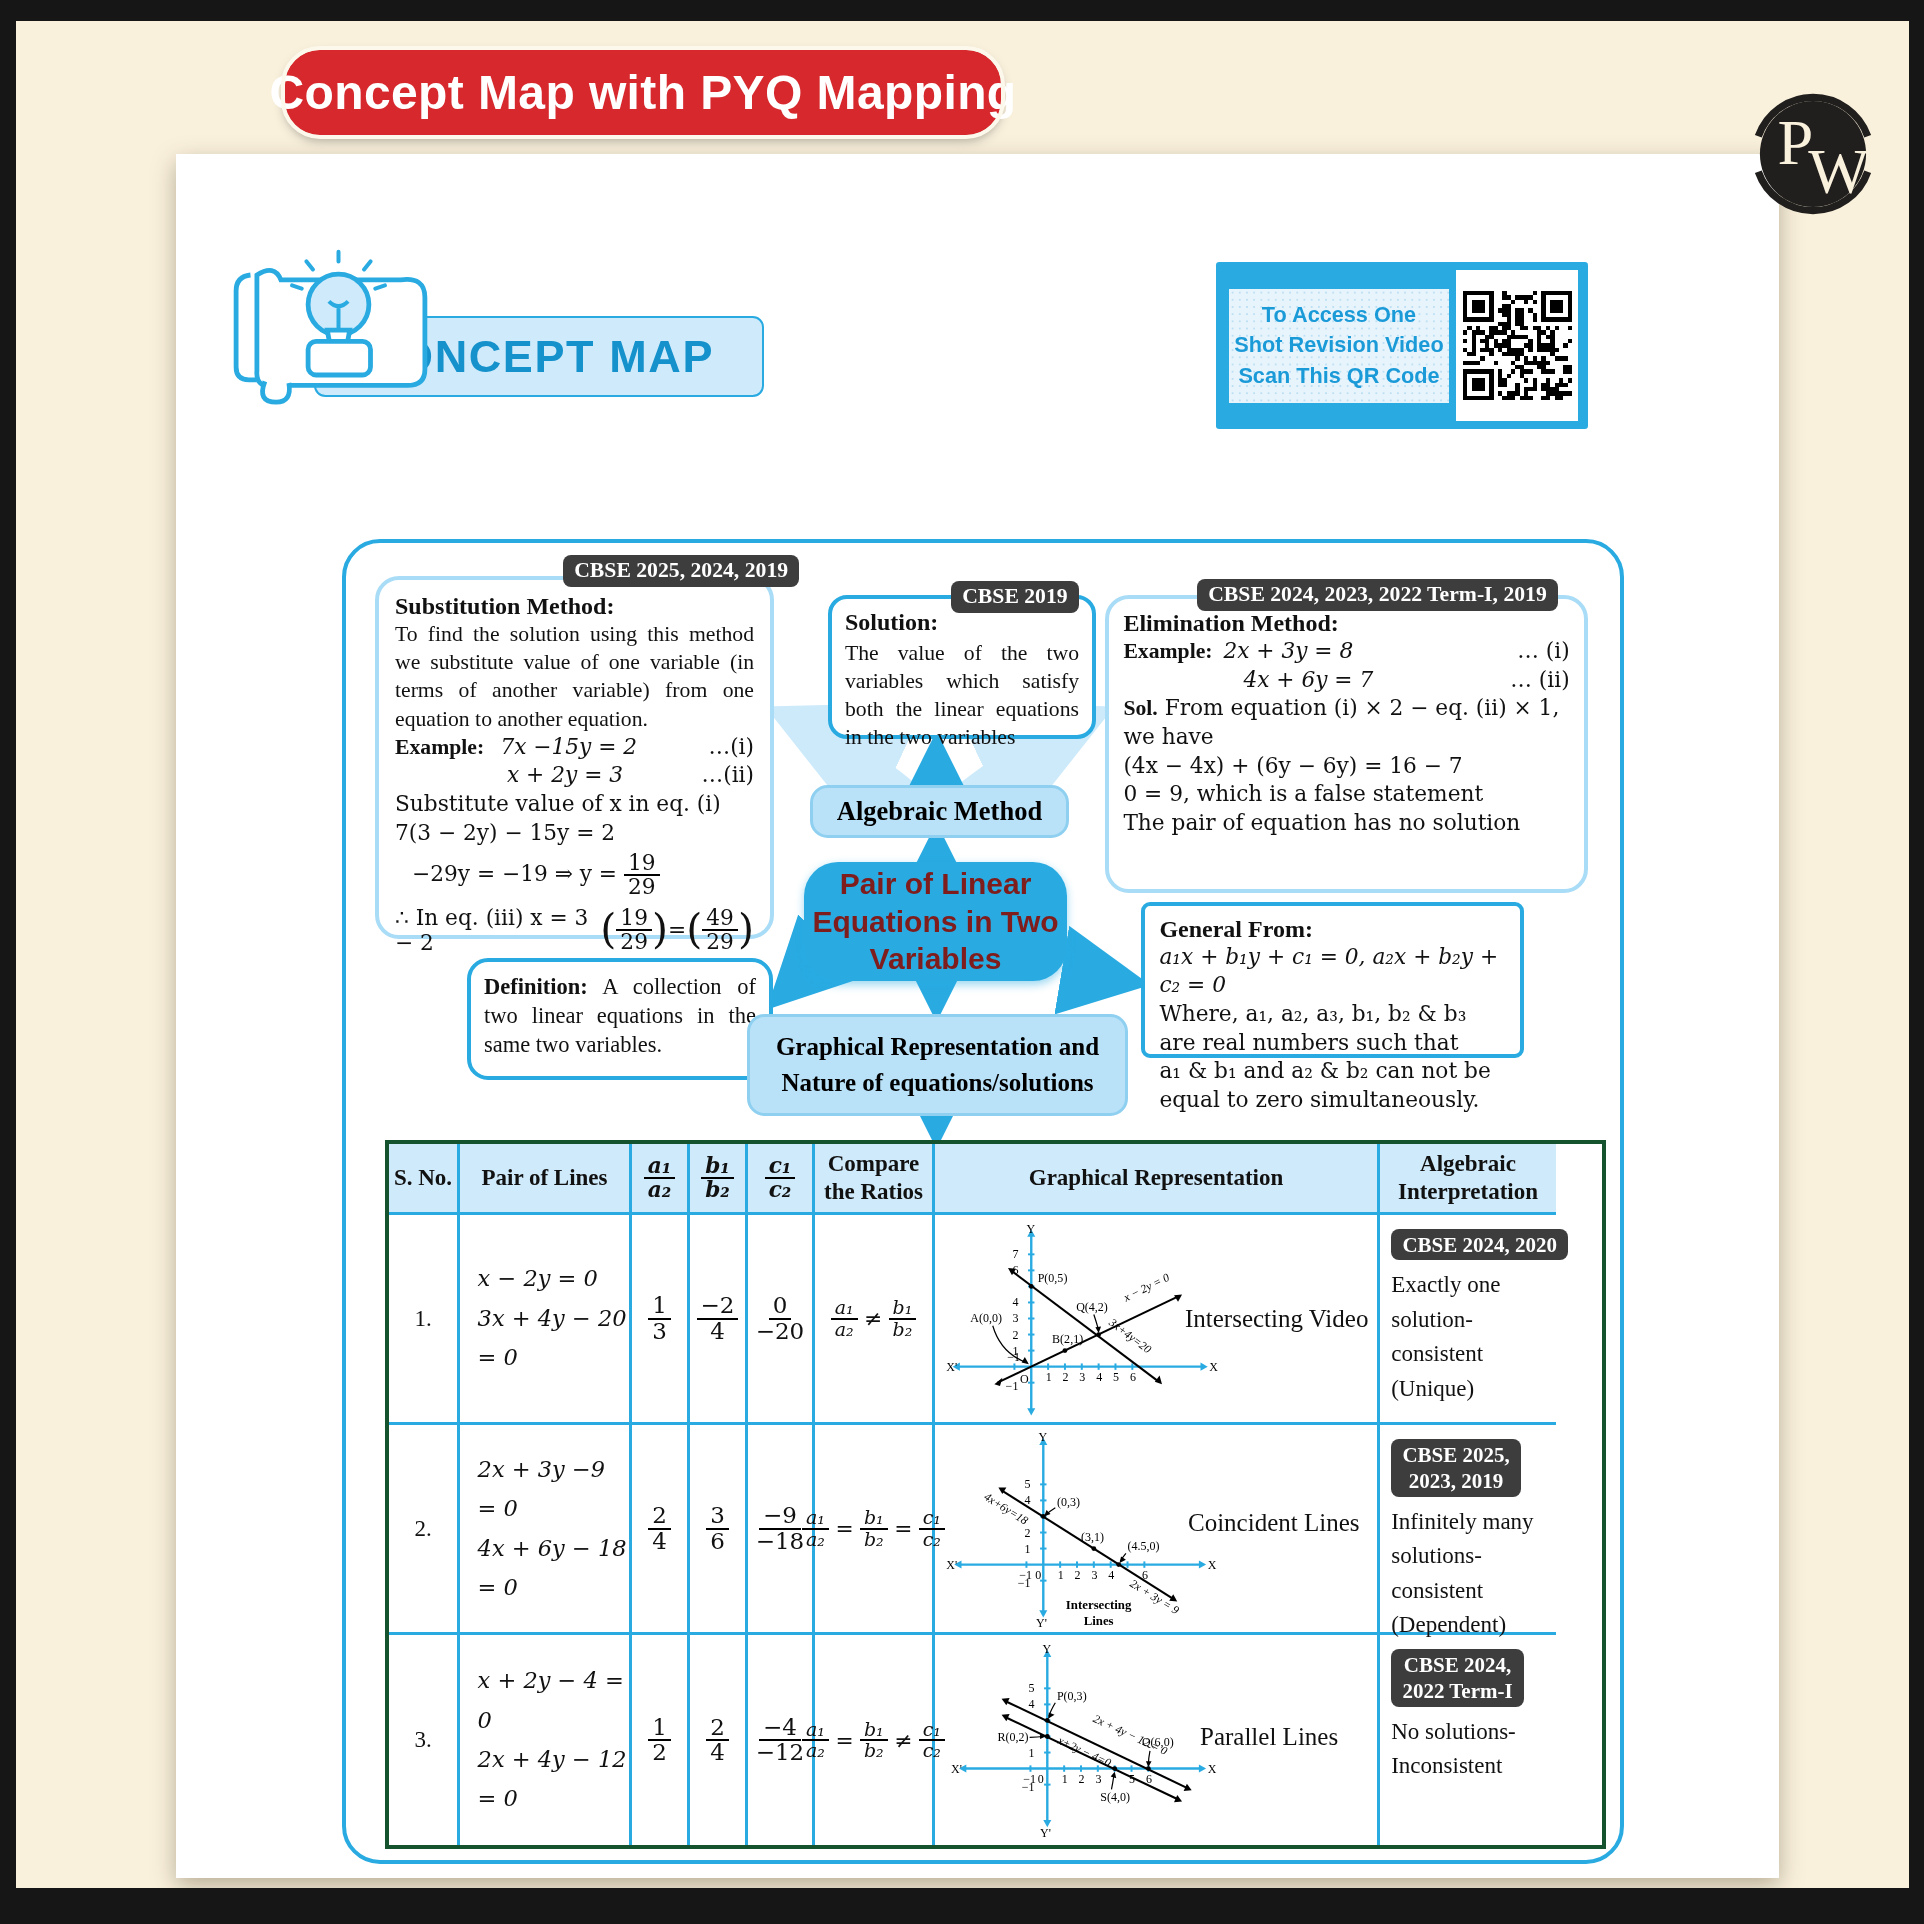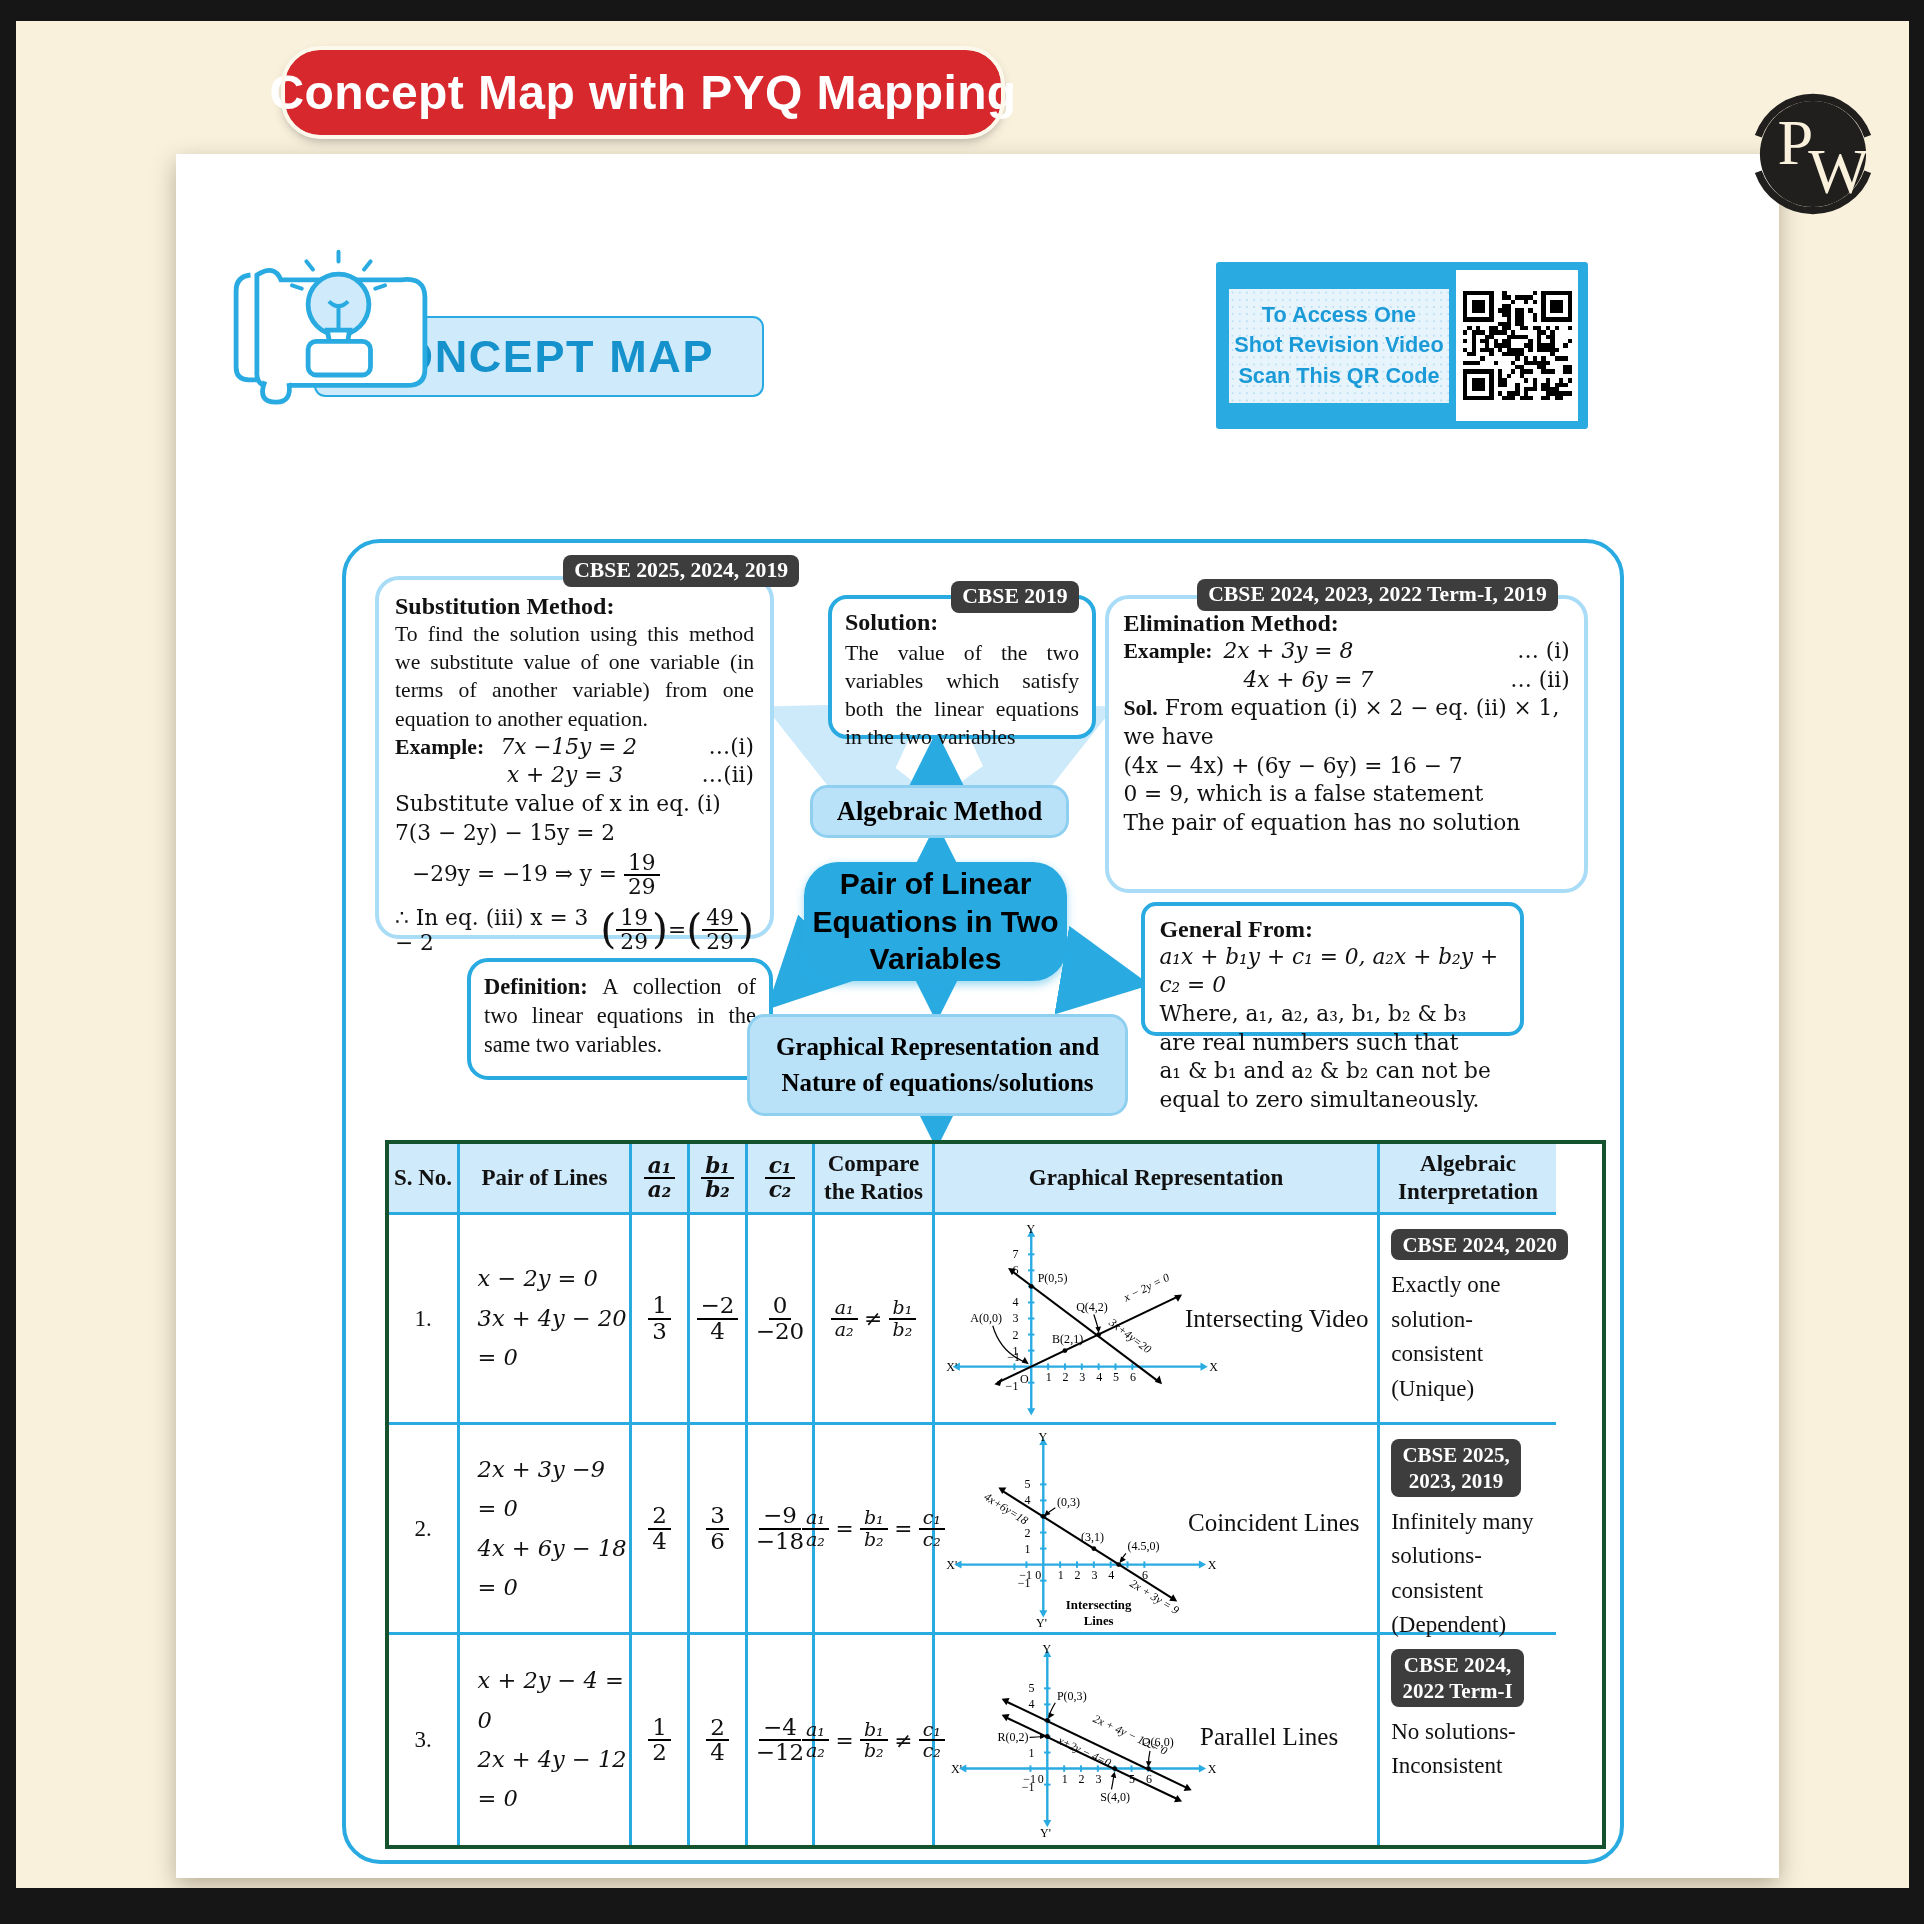--- a/index.html
+++ b/index.html
@@ -70,21 +70,21 @@
   .frac .fd{padding:0 4px;}
   .paren{font-size:1.9em;font-weight:normal;line-height:.8;align-self:center;}
   
   .mpill{
     position:absolute;background:#b9e2f8;border:3.2px solid #8fd0f1;border-radius:17.6px;
     display:flex;flex-direction:column;align-items:center;justify-content:center;
     font-weight:bold;color:#000;
   }
   .central{
     position:absolute;background:#29abe2;border-radius:34px;display:flex;flex-direction:column;
-    align-items:center;justify-content:center;color:#000000;
+    align-items:center;justify-content:center;color:#7f1d1d;
     font-family:"Liberation Sans",sans-serif;font-weight:bold;font-size:30px;line-height:1.26;
     box-shadow:0 3.2px 8px rgba(41,171,226,.45);
   }
   
   .tbl{
     left:369px;top:1119px;width:1221px;background:#fff;
     display:grid;
     grid-template-columns:71px 172px 58px 58px 67px 120px 445px 176px;
     grid-template-rows:71px 210px 210px 210px;
     border:4px solid #14532d;box-sizing:border-box;
@@ -486,21 +486,21 @@
 <div class="central" style="left:788px;top:841px;width:263px;height:119px;">
   <span>Pair of Linear</span>
   <span>Equations in Two</span>
   <span>Variables</span>
 </div>
 
 <div class="nodebox b-strong abs" style="left:451px;top:937px;width:306px;height:122px;padding:9.6px 13px;border-radius:21px;">
   <div class="bodytxt" style="font-size:22.5px;text-align:justify;"><b>Definition:</b><span> A collection of two linear equations in the same two variables.</span></div>
 </div>
 
-<div class="nodebox b-strong abs" style="left:1125px;top:881px;width:383px;height:134px;padding:9.6px 14.4px;border-radius:15px;">
+<div class="nodebox b-strong abs" style="left:1125px;top:881px;width:383px;height:156px;padding:9.6px 14.4px;border-radius:9px;">
   <div class="boxtitle">General From:</div>
   <div class="dj" style="font-size:21.7px;line-height:1.32;font-style:italic;">a₁x + b₁y + c₁ = 0, a₂x + b₂y + c₂ = 0</div>
   <div class="dj" style="font-size:21.7px;line-height:1.32;">Where, a₁, a₂, a₃, b₁, b₂ &amp; b₃ are real numbers such that</div>
   <div class="dj" style="font-size:21.7px;line-height:1.32;">a₁ &amp; b₁ and a₂ &amp; b₂ can not be equal to zero simultaneously.</div>
 </div>
 
 <div class="mpill" style="left:731px;top:993px;width:375px;height:96px;font-size:25px;line-height:1.45;">
   <span>Graphical Representation and</span>
   <span>Nature of equations/solutions</span>
 </div>

